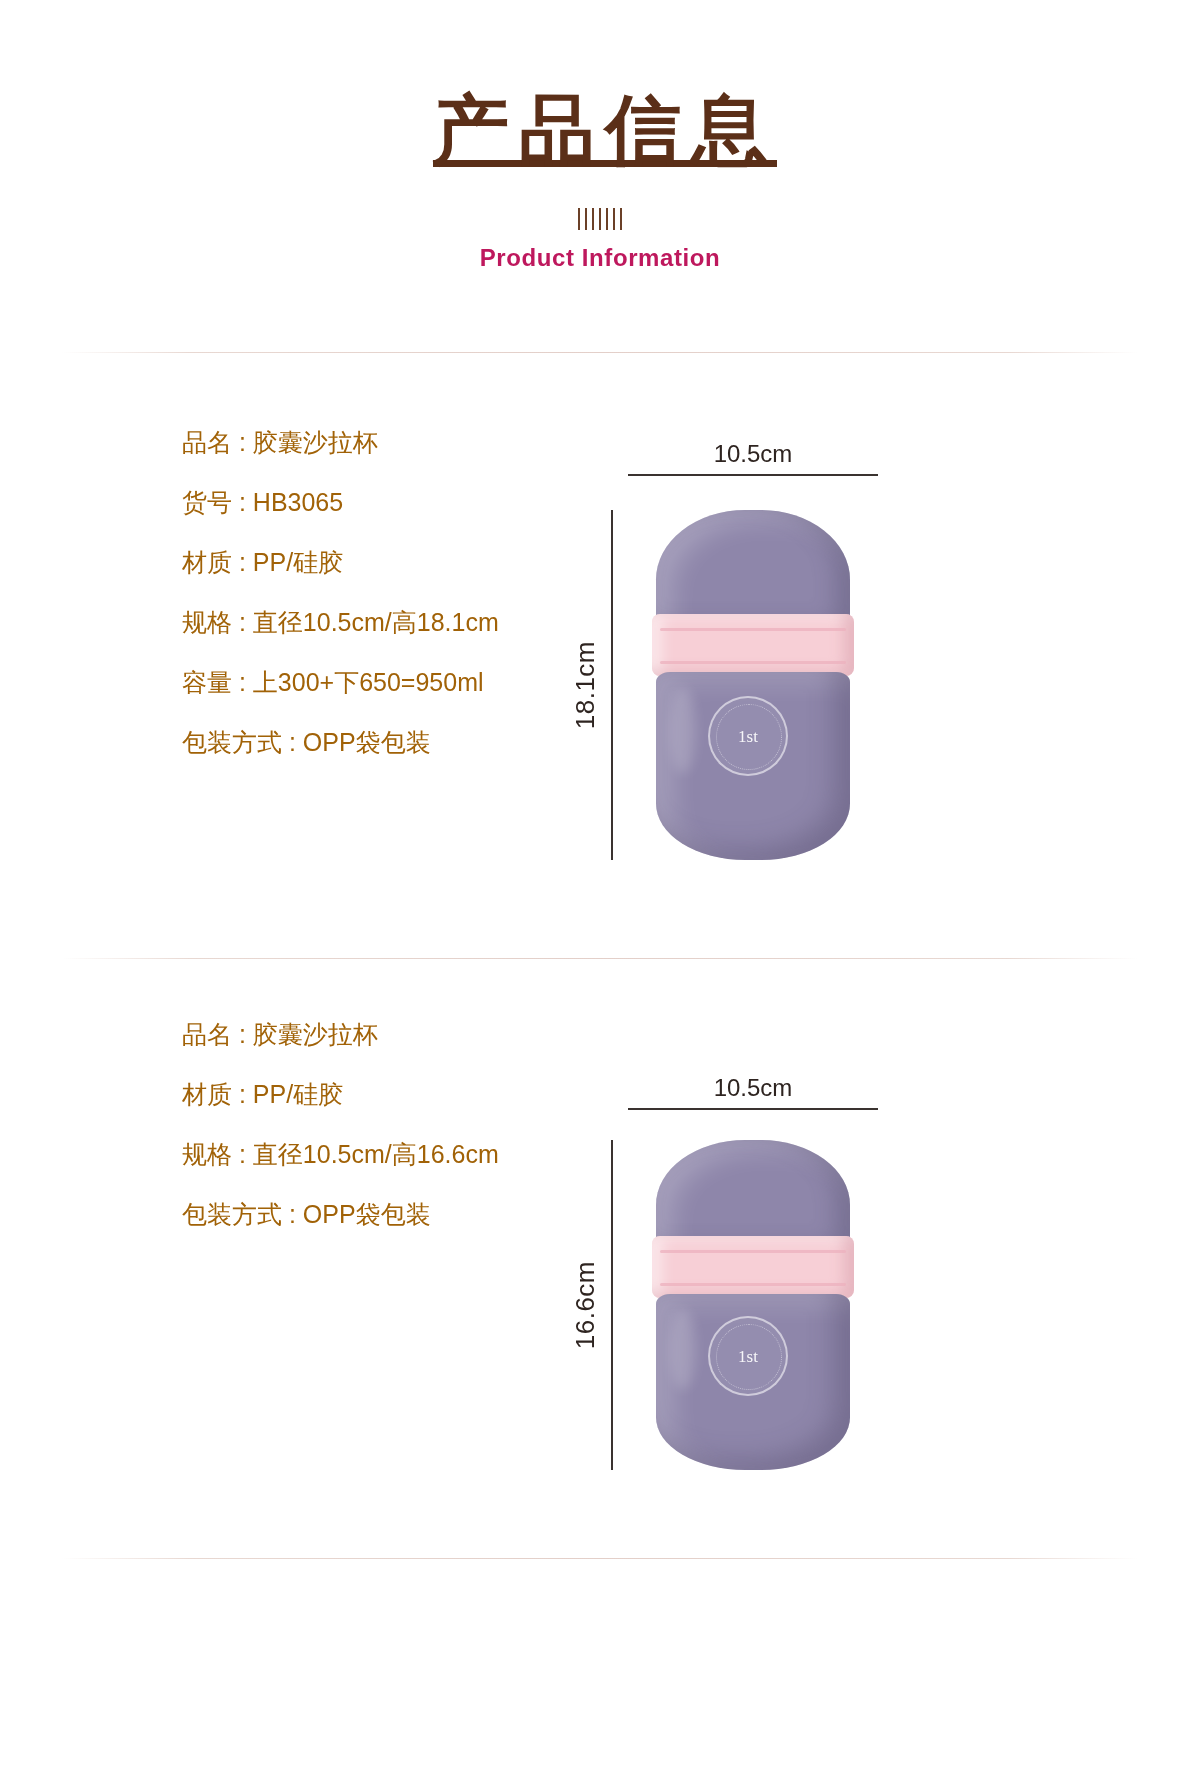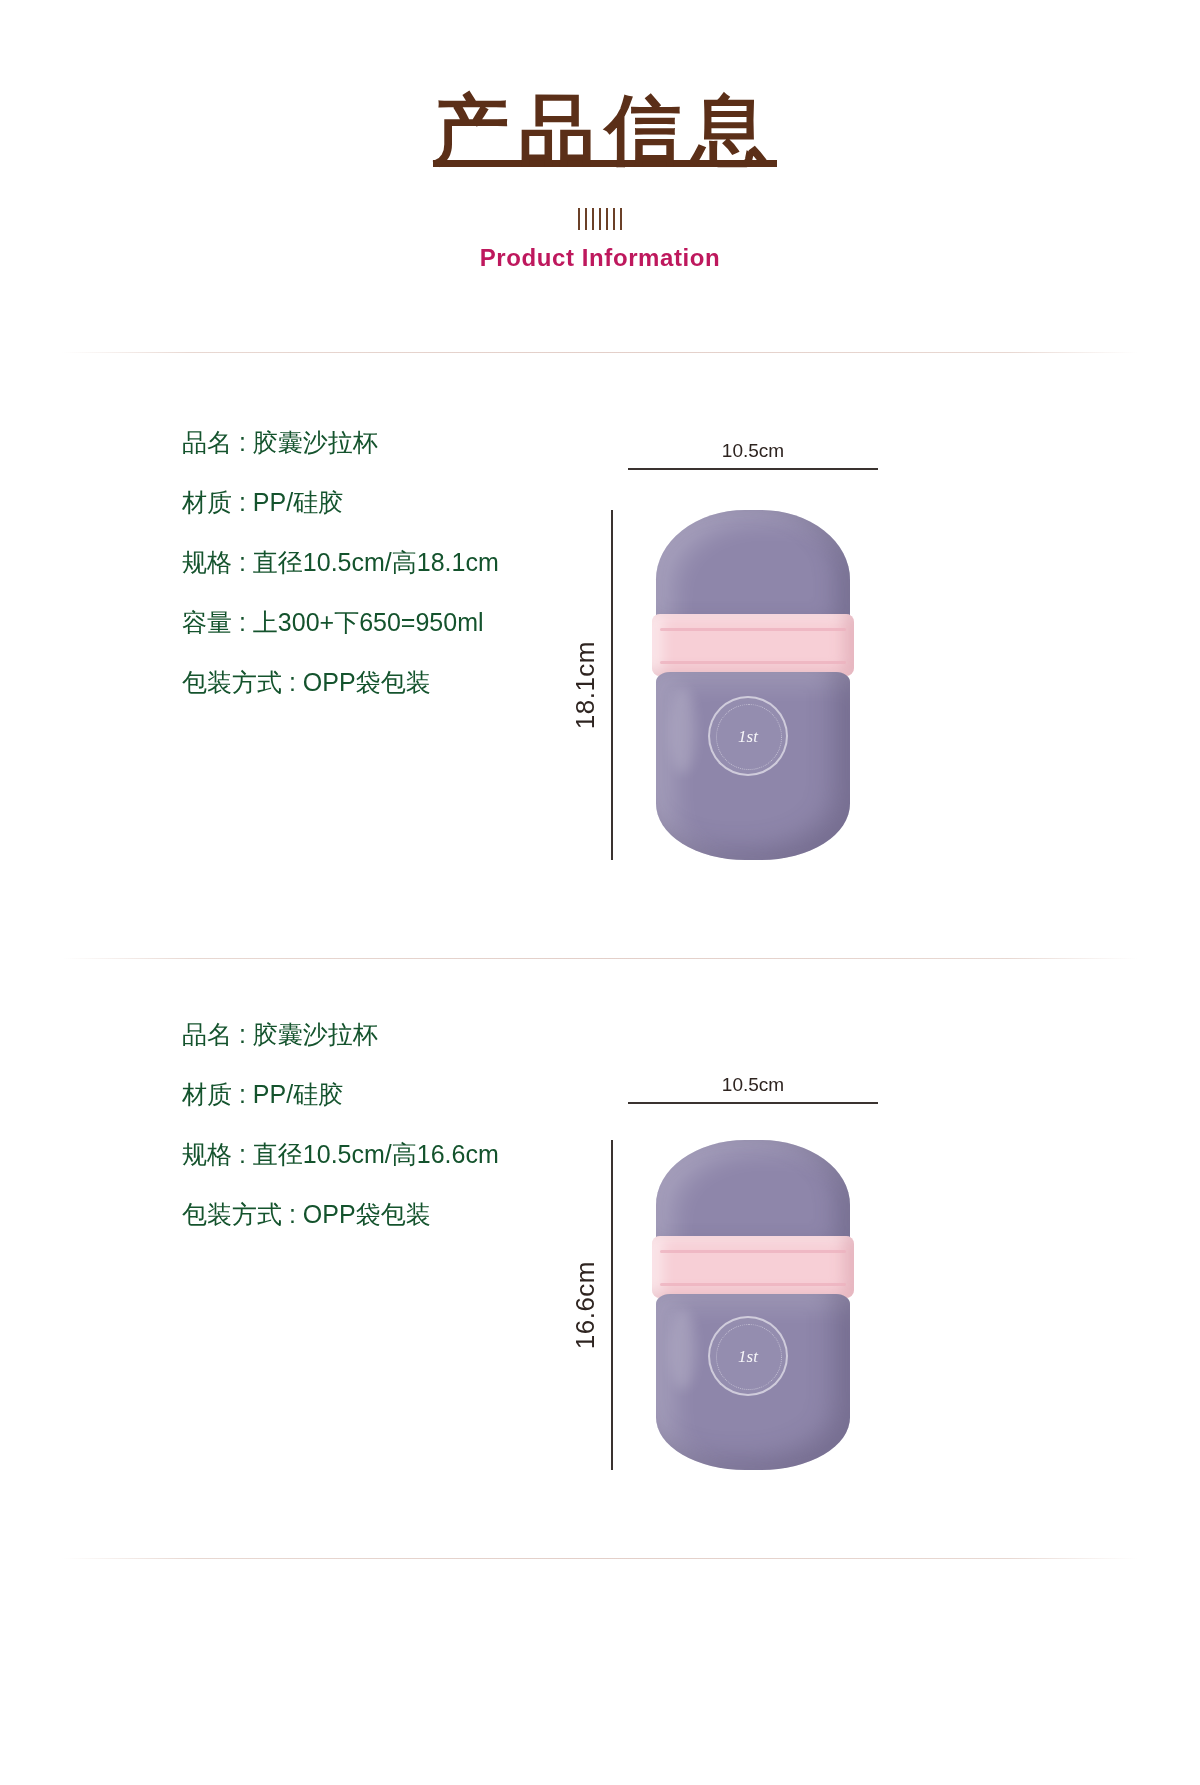--- a/index.html
+++ b/index.html
@@ -81,42 +81,42 @@
 
   .specs {
     position: absolute;
     left: 182px;
     top: 0;
     width: 420px;
   }
   .spec-line {
     font-size: 25px;
     line-height: 1.0;
-    color: #14532d;
+    color: #a16207;
     margin-bottom: 35px;
     white-space: nowrap;
     font-family: "Liberation Sans", "DejaVu Sans", sans-serif;
   }
   .spec-line:last-child { margin-bottom: 0; }
 
   
   .figure {
     position: absolute;
     left: 560px;
     top: 0;
     width: 460px;
     height: 460px;
   }
 
   .dim-top {
     position: absolute;
     text-align: center;
   }
   .dim-top .dim-label {
-    font-size: 19px;
+    font-size: 24px;
     color: #2e2420;
     margin-bottom: 6px;
   }
   .dim-top .dim-rule {
     height: 2px;
     background: #3a3330;
     width: 100%;
   }
 
   .dim-left {
@@ -187,21 +187,20 @@
     position: absolute;
     left: 8%;
     top: 8%;
     width: 84%;
     height: 84%;
     border-radius: 50%;
     border: 1px dotted rgba(255,255,255,0.45);
   }
   .cup .badge .badge-text {
     font-family: "Liberation Serif", "DejaVu Serif", serif;
-    font-style: italic;
     font-size: 17px;
     color: rgba(255,255,255,0.92);
     line-height: 1;
     text-align: center;
   }
   .cup .highlight {
     position: absolute;
     border-radius: 50%;
     background: rgba(255,255,255,0.16);
     filter: blur(6px);
@@ -227,20 +226,21 @@
   </div>
 
   <div class="hr hr-1"></div>
   <div class="hr hr-2"></div>
   <div class="hr hr-3"></div>
 
   <div class="block block-1">
 
     <div class="specs">
       <div class="spec-line">品名 : 胶囊沙拉杯</div>
+      <div class="spec-line">货号 : HB3065</div>
       <div class="spec-line">材质 : PP/硅胶</div>
       <div class="spec-line">规格 : 直径10.5cm/高18.1cm</div>
       <div class="spec-line">容量 : 上300+下650=950ml</div>
       <div class="spec-line">包装方式 : OPP袋包装</div>
     </div>
 
     <div class="figure">
 
       <div class="dim-top" style="left:68px; top:10px; width:250px;">
         <div class="dim-label">10.5cm</div>

